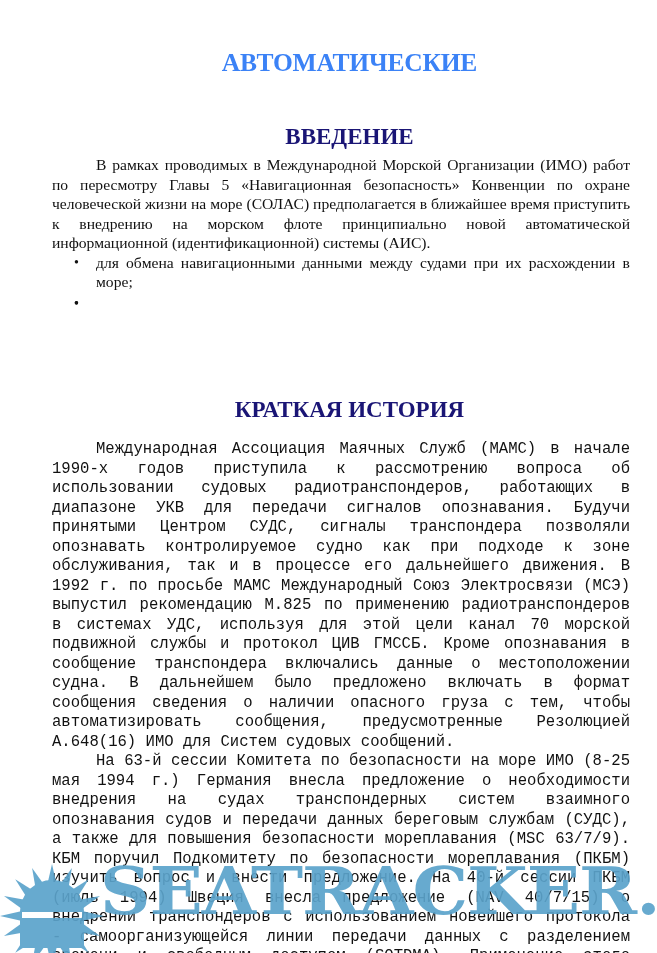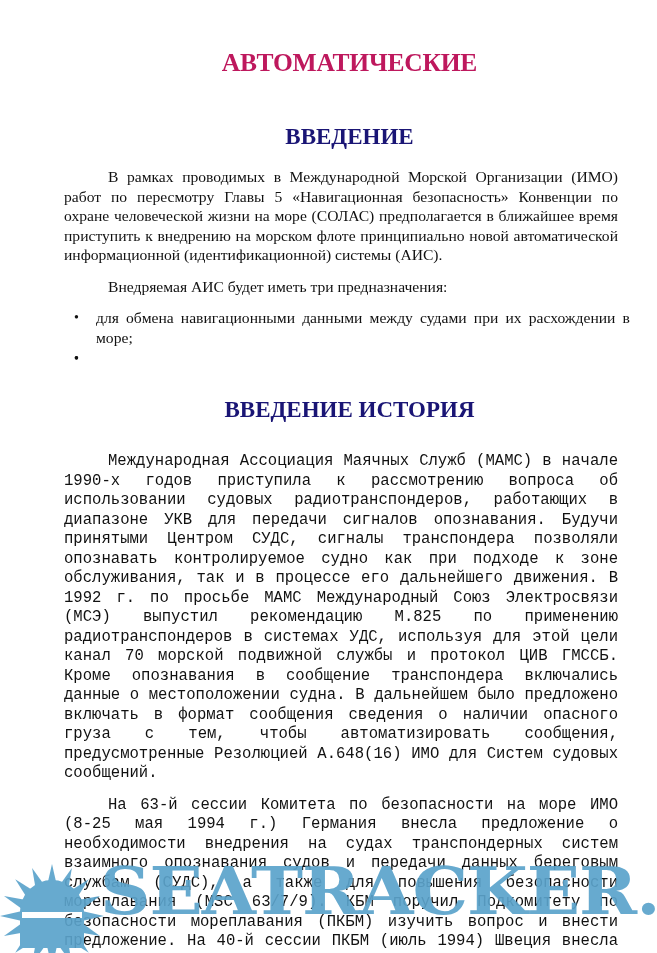--- a/index.html
+++ b/index.html
@@ -4,37 +4,37 @@
 <style>
   html, body { margin: 0; padding: 0; background: #ffffff; }
   body {
     width: 657px; height: 953px; position: relative; overflow: hidden;
     font-family: "Liberation Serif", "DejaVu Serif", serif;
     color: #111111;
   }
   .page { position: absolute; left: 0; top: 0; width: 657px; height: 953px; }
   .title {
     position: absolute; left: 0; width: 657px; top: 48px; margin: 0;
-    text-align: center; color: #be185d; font-weight: bold;
+    text-align: center; color: #3b82f6; font-weight: bold;
     font-size: 25.5px; line-height: 29px; letter-spacing: -0.2px;
     padding-left: 42px; box-sizing: border-box;
   }
   .title span { display: block; }
   .h2 {
     position: absolute; left: 0; width: 657px; text-align: center;
     color: #1a1575; font-weight: bold; font-size: 23px; line-height: 26px;
     margin: 0; padding-left: 42px; box-sizing: border-box;
   }
   .h2.intro { top: 124px; }
   .h2.history { top: 397px; }
   .block {
     position: absolute; left: 52px; width: 578px;
     font-size: 15.6px; line-height: 19.5px;
   }
-  .block p { margin: 12px; text-align: justify; text-align-last: left; }
+  .block p { margin: 0; text-align: justify; text-align-last: left; }
   .indent { text-indent: 44px; }
   .intro-block { top: 155px; }
   .list { margin: 0; padding: 0; list-style: none; }
   .list li { position: relative; padding-left: 44px; text-align: justify; }
   .list li .bullet {
     position: absolute; left: 22px; top: 0; font-size: 14px;
   }
   .list li + li { margin-top: 2px; }
   .history-block { top: 440px; font-family: Liberation Mono, monospace; }
   .watermark {
@@ -56,36 +56,35 @@
 <div class="page">
 
   <h1 class="title">
     <span>АВТОМАТИЧЕСКИЕ</span>
   </h1>
 
   <h2 class="h2 intro">ВВЕДЕНИЕ</h2>
 
   <div class="block intro-block">
     <p class="indent">В рамках проводимых в Международной Морской Организации (ИМО) работ по пересмотру Главы 5 «Навигационная безопасность» Конвенции по охране человеческой жизни на море (СОЛАС) предполагается в ближайшее время приступить к внедрению на морском флоте принципиально новой автоматической информационной (идентификационной) системы (АИС).</p>
-    <p class="indent">Внедряемая АИС будет иметь три предназначения:</p>
     <ul class="list">
       <li>
         <span class="bullet">•</span>
         <span>для обмена навигационными данными между судами при их расхождении в море;</span>
       </li>
       <li>
         <span class="bullet">•</span>
       </li>
       <li>
         <span class="bullet">•</span>
       </li>
     </ul>
   </div>
 
-  <h2 class="h2 history">ВВЕДЕНИЕ ИСТОРИЯ</h2>
+  <h2 class="h2 history">КРАТКАЯ ИСТОРИЯ</h2>
 
   <div class="block history-block">
     <p class="indent">Международная Ассоциация Маячных Служб (МАМС) в начале 1990-х годов приступила к рассмотрению вопроса об использовании судовых радиотранспондеров, работающих в диапазоне УКВ для передачи сигналов опознавания. Будучи принятыми Центром СУДС, сигналы транспондера позволяли опознавать контролируемое судно как при подходе к зоне обслуживания, так и в процессе его дальнейшего движения. В 1992 г. по просьбе МАМС Международный Союз Электросвязи (МСЭ) выпустил рекомендацию М.825 по применению радиотранспондеров в системах УДС, используя для этой цели канал 70 морской подвижной службы и протокол ЦИВ ГМССБ. Кроме опознавания в сообщение транспондера включались данные о местоположении судна. В дальнейшем было предложено включать в формат сообщения сведения о наличии опасного груза с тем, чтобы автоматизировать сообщения, предусмотренные Резолюцией А.648(16) ИМО для Систем судовых сообщений.</p>
     <p class="indent">На 63-й сессии Комитета по безопасности на море ИМО (8-25 мая 1994 г.) Германия внесла предложение о необходимости внедрения на судах транспондерных систем взаимного опознавания судов и передачи данных береговым службам (СУДС), а также для повышения безопасности мореплавания (MSC 63/7/9). КБМ поручил Подкомитету по безопасности мореплавания (ПКБМ) изучить вопрос и внести предложение. На 40-й сессии ПКБМ (июль 1994) Швеция внесла предложение (NAV 40/7/15) о внедрении транспондеров с использованием новейшего протокола - самоорганизующейся линии передачи данных с разделением времени и свободным доступом (SOTDMA). Применение этого протокола, заимствованного из авиации, позволяет с высокой надежностью (более 95 %) использовать один частотный канал для передачи информации о местоположении судна с короткими временными интервалами, используя эти данные для решения задач предупреждения судов (судно-судно) и для точного контроля за движением судов по узким подходным ка-</p>
   </div>
 
   <svg class="watermark" viewBox="0 0 657 95" preserveAspectRatio="none">
     <g fill="#5ba3cb" opacity="0.92">
       <g transform="translate(52,58)">
         <polygon points="0,-52 5,-30 -5,-30"></polygon>

